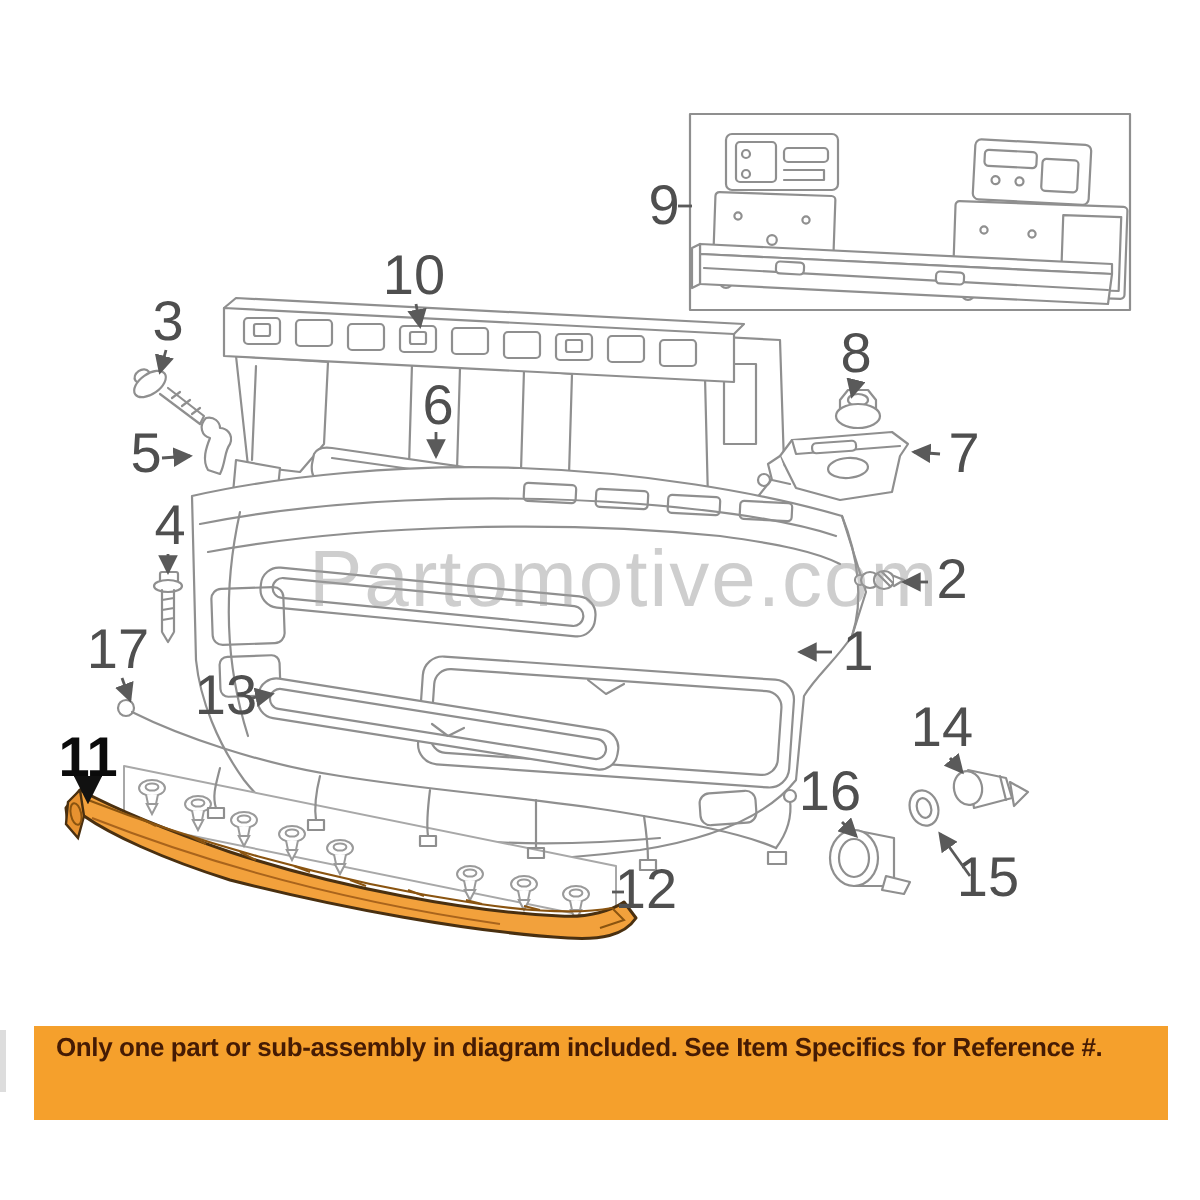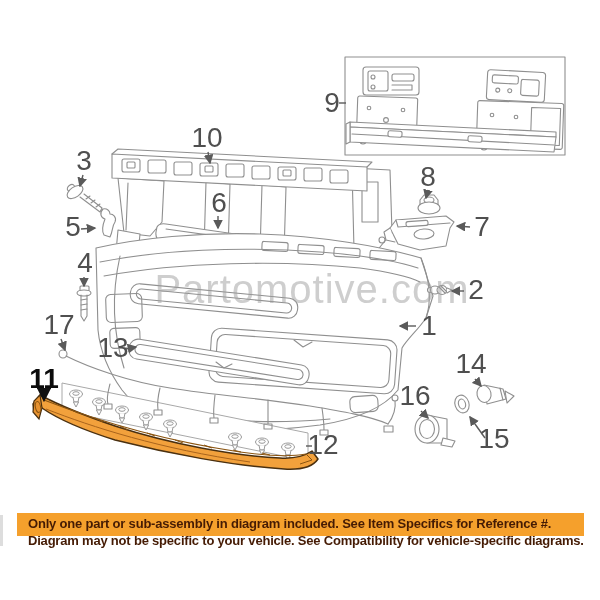--- a/index.html
+++ b/index.html
@@ -8,21 +8,21 @@
   svg{display:block;}
   svg *{vector-effect:non-scaling-stroke;}
   .ln{stroke:#8f8f8f;fill:none;stroke-width:1.1;stroke-linejoin:round;stroke-linecap:round;}
   .lnw{stroke:#8f8f8f;fill:#ffffff;stroke-width:1.1;stroke-linejoin:round;stroke-linecap:round;}
   .lnlw{stroke:#a8a8a8;fill:#ffffff;stroke-width:1;stroke-linejoin:round;}
   .callout{font-family:"Liberation Sans",sans-serif;font-size:28px;fill:#4f4f4f;}
   .callout.hl{fill:#0b0b0b;font-weight:bold;}
   .arr{stroke:#5a5a5a;fill:none;stroke-width:1.4;}
   .arrb{stroke:#111111;fill:none;stroke-width:1.8;}
   .wm{font-family:"Liberation Sans",sans-serif;font-size:40px;fill:#9e9e9e;opacity:0.5;letter-spacing:1px;}
-  .banner{position:absolute;left:17px;top:513px;width:567px;height:23px;box-sizing:border-box;
+  .banner{position:absolute;left:17px;top:513px;width:567px;height:47px;box-sizing:border-box;
           background:#F5A02C;color:#451B04;font-weight:bold;font-size:13px;line-height:17px;
           padding:2px 6px 0 11px;letter-spacing:-0.2px;white-space:nowrap;}
   .edge-sliver{position:absolute;left:0;top:515px;width:3px;height:31px;background:#cfcfcf;opacity:.7;}
 </style>
 </head>
 <body>
 
 <div class="stage">
 <svg width="600" height="600" viewBox="0 0 600 600" xmlns="http://www.w3.org/2000/svg">
   <defs>
@@ -300,14 +300,13 @@
     <text class="callout" x="59" y="334" text-anchor="middle">17</text>
     <path class="arr" d="M61,339 L65,350" marker-end="url(#ah)"></path>
   </g>
 </svg>
 </div>
 
 <div class="edge-sliver"></div>
 
 <div class="banner">
   <div>Only one part or sub-assembly in diagram included. See Item Specifics for Reference #.</div>
-  <div>Diagram may not be specific to your vehicle. See Compatibility for vehicle-specific diagrams.</div>
 </div>
 
 </body></html>

